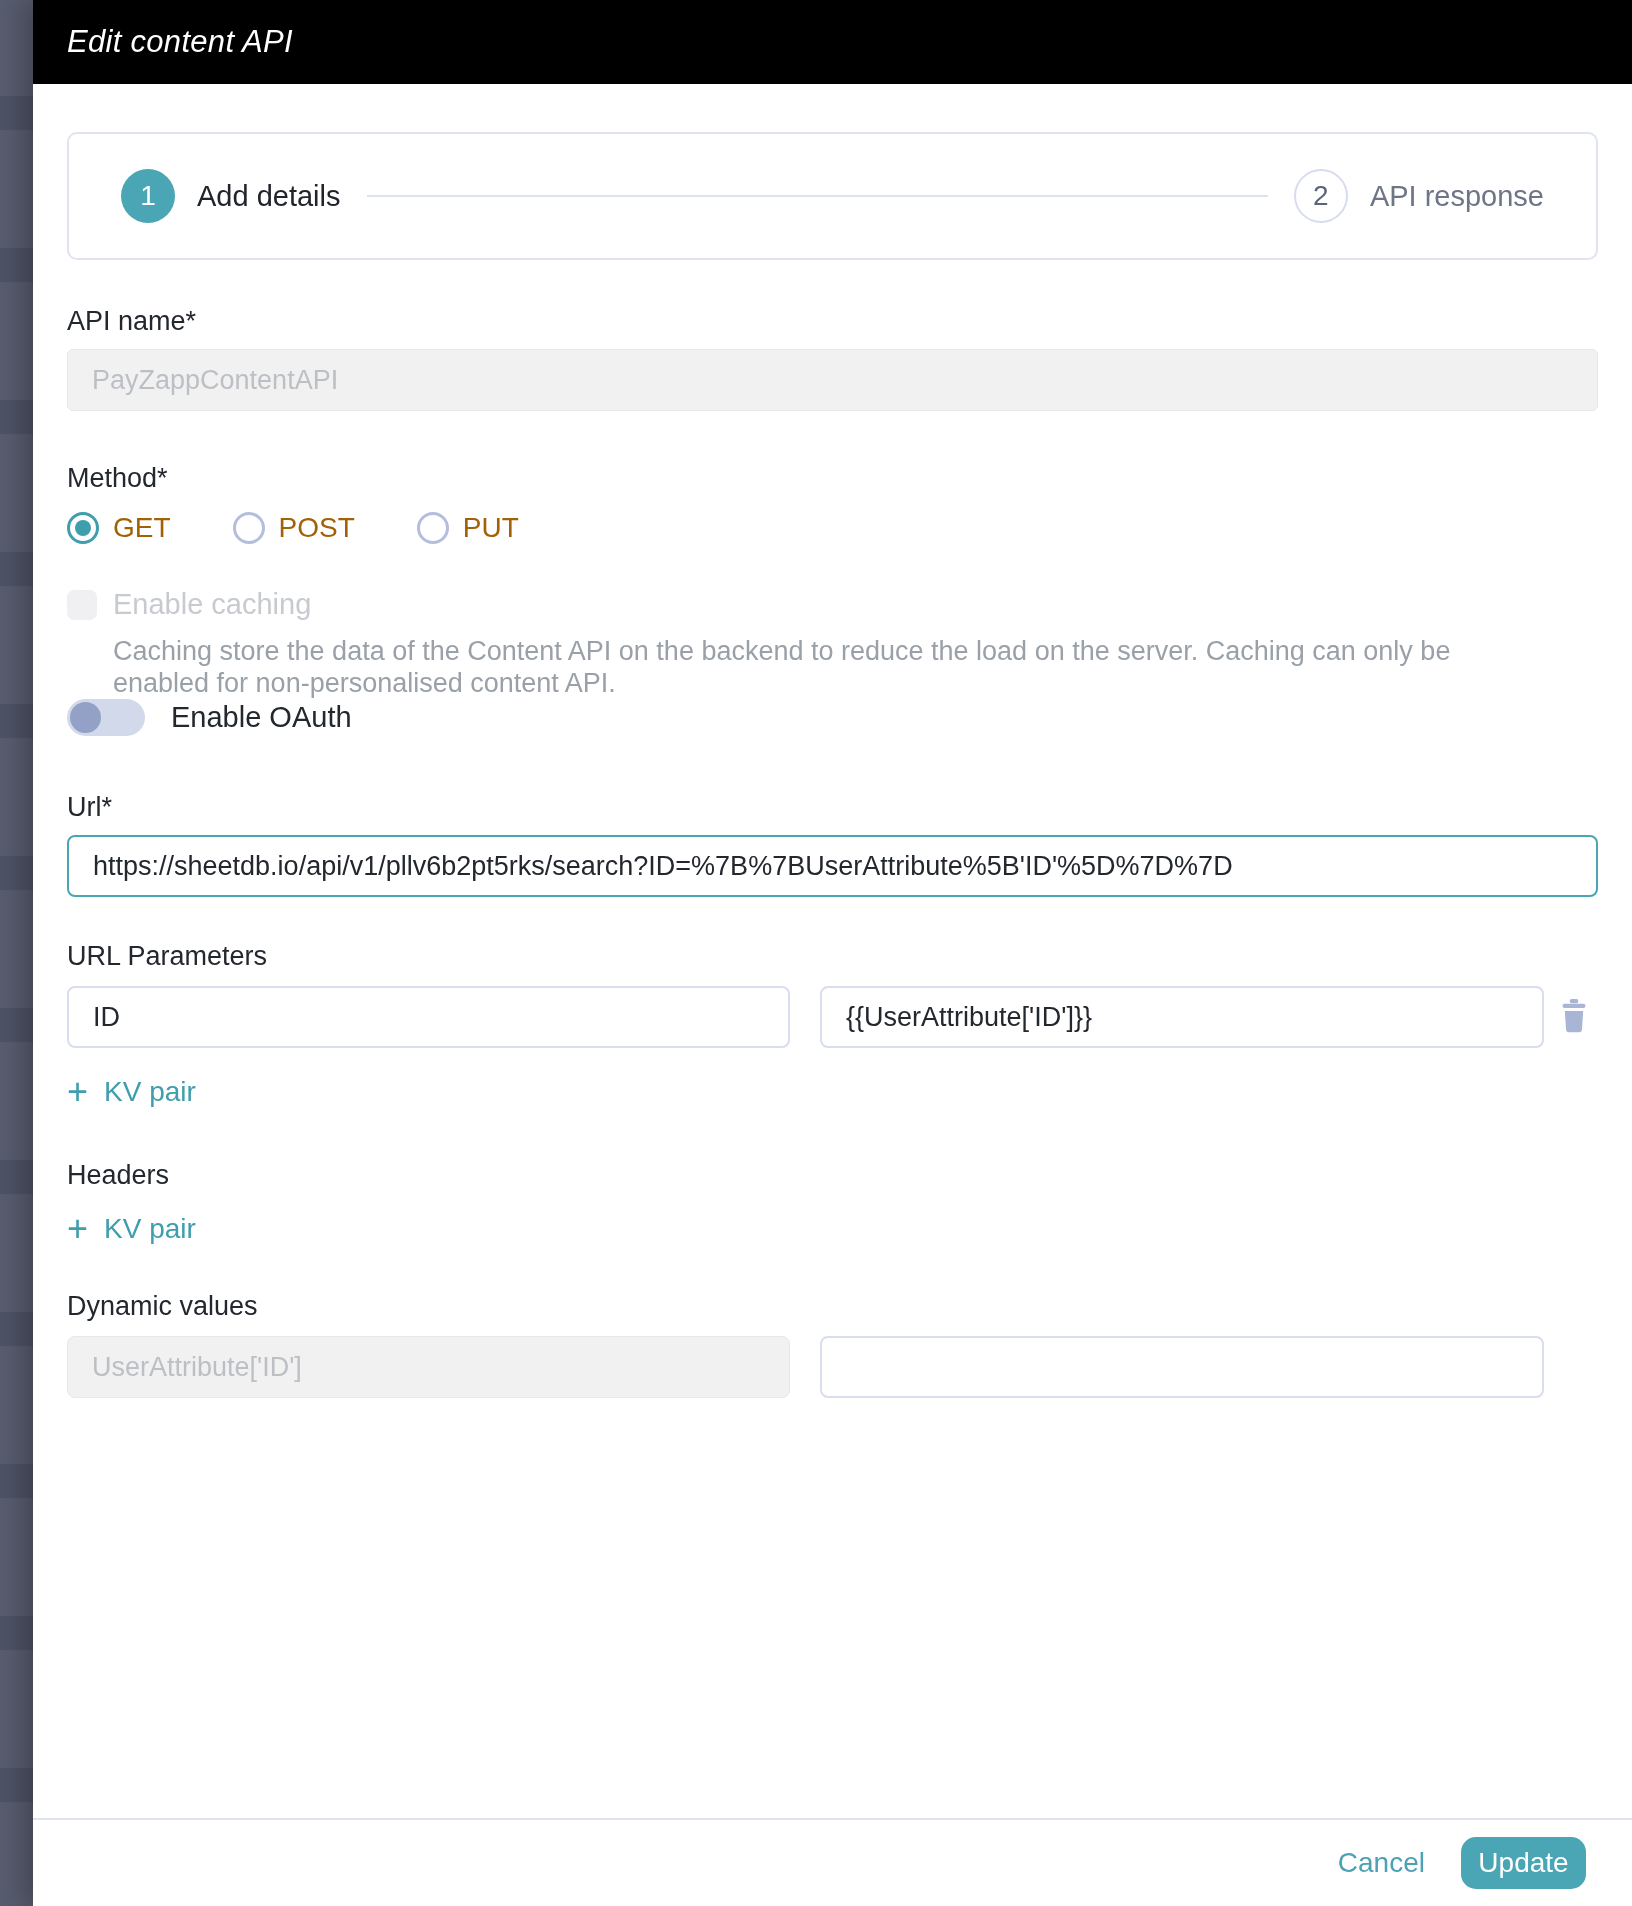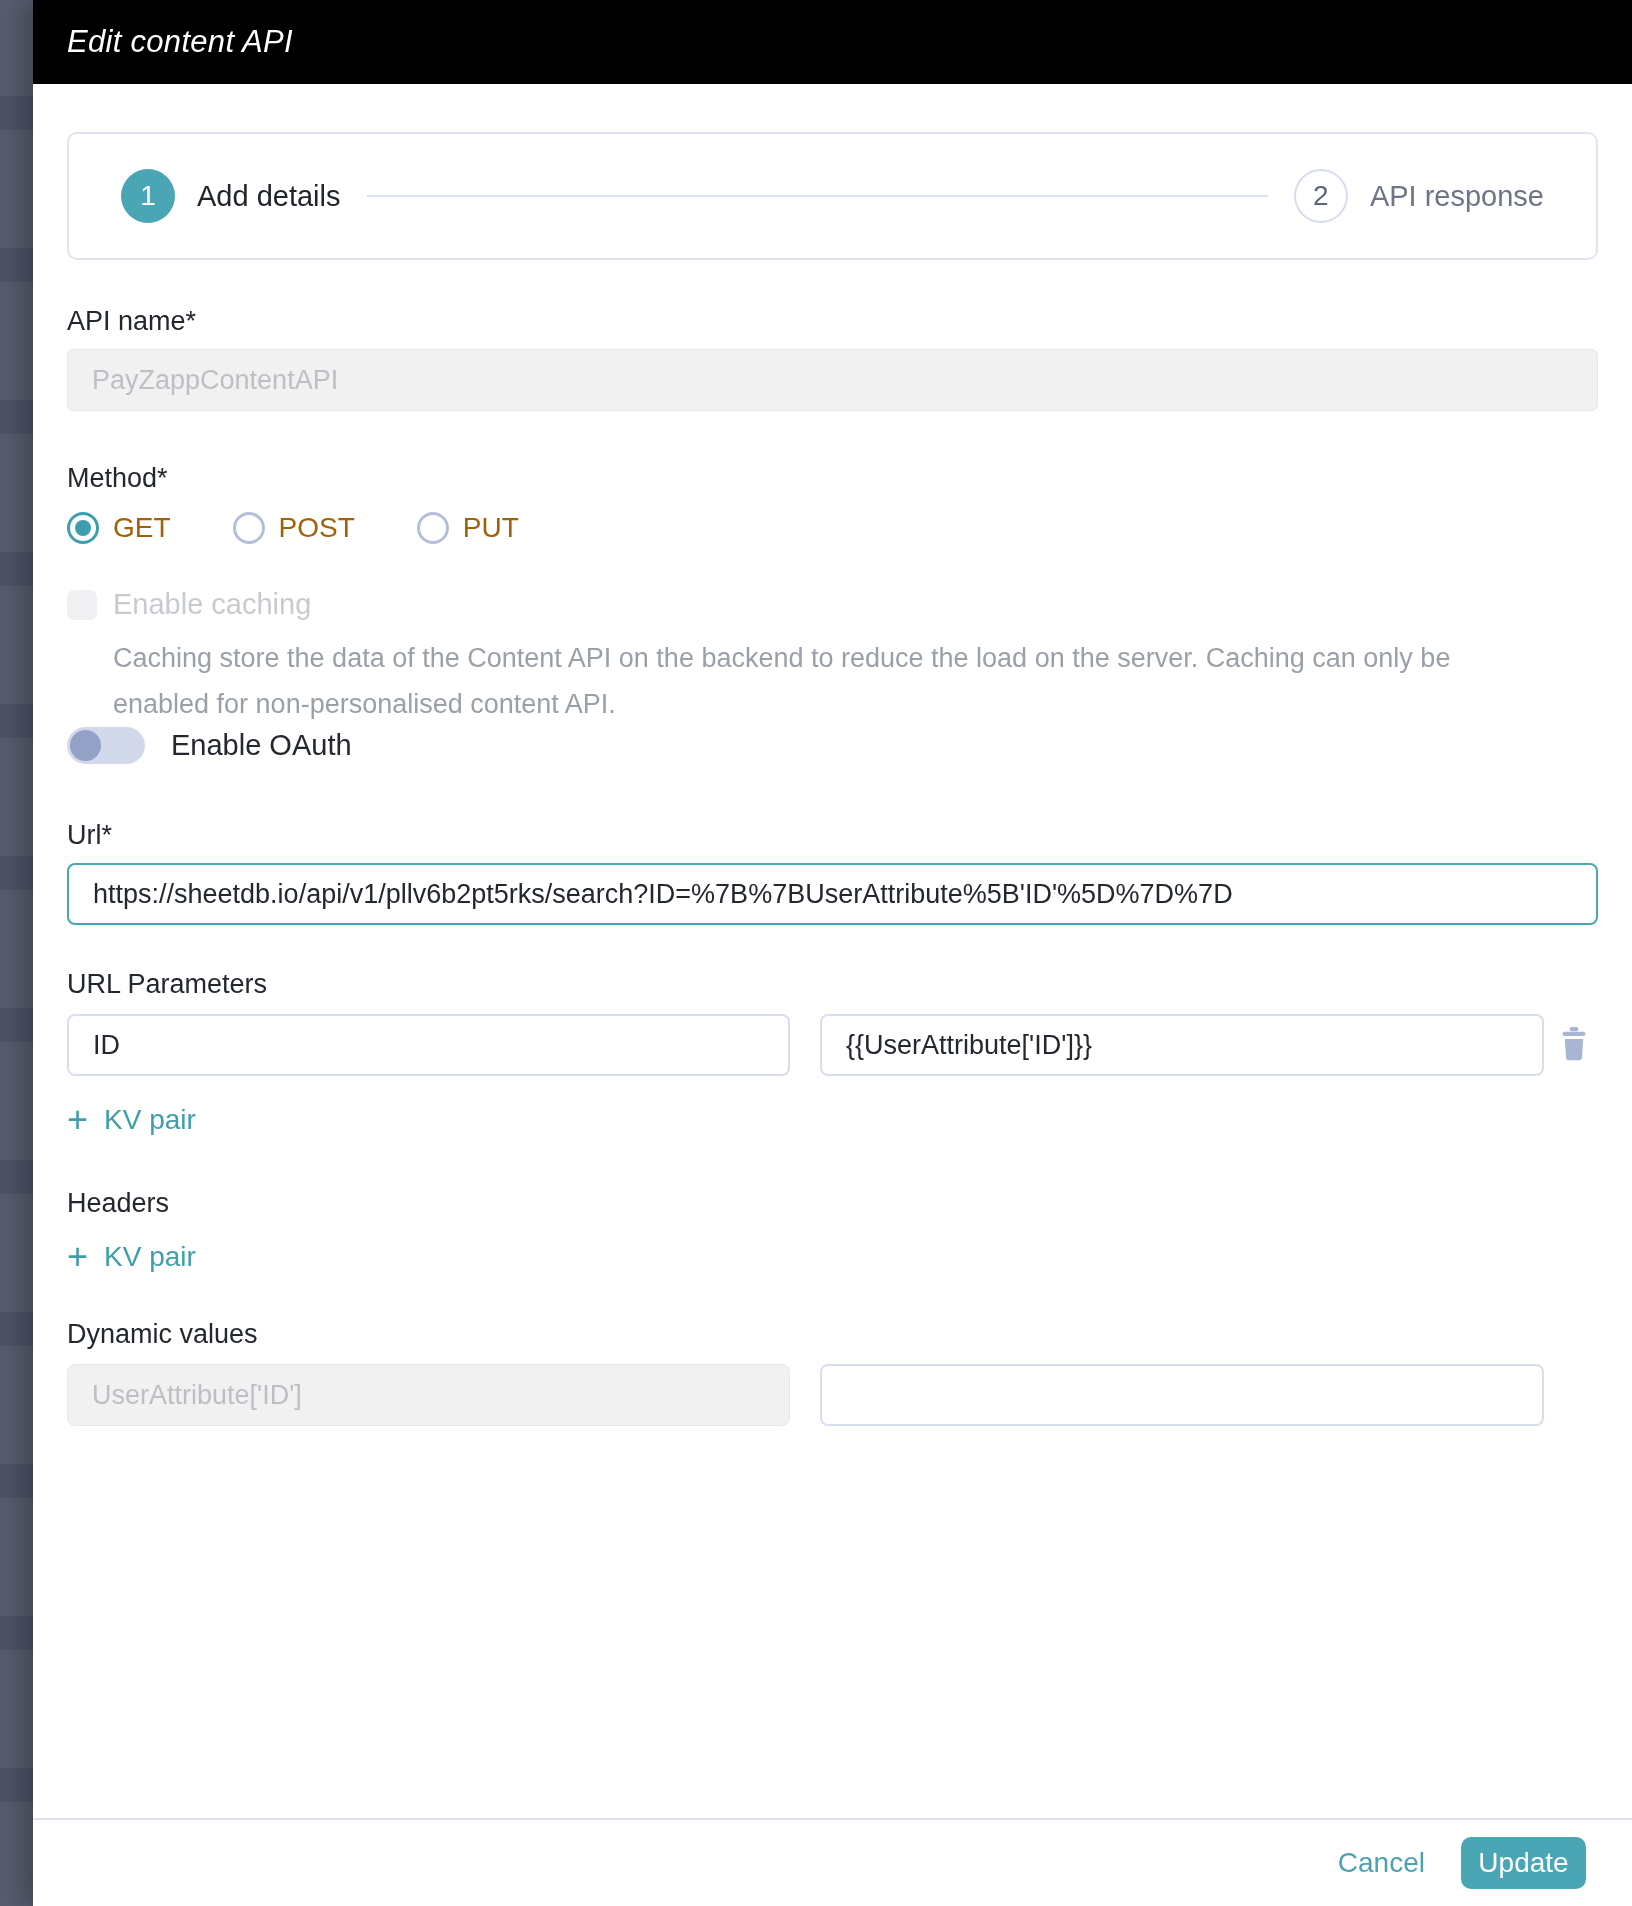--- a/index.html
+++ b/index.html
@@ -90,21 +90,21 @@
   .radio-ring.selected .radio-dot { width: 16px; height: 16px; border-radius: 50%; background: #3f9eae; }
   .radio-ring.unselected { border: 3px solid #b3bedd; }
   .radio-label { margin-left: 14px; font-size: 28px; color: #a16207; }
 
   
   .checkbox-row { display: flex; align-items: center; margin-top: 44px; }
   .checkbox-box { width: 30px; height: 30px; border-radius: 7px; background: #f0f0f2; flex: 0 0 30px; }
   .checkbox-label { margin-left: 16px; font-size: 29px; color: #c7cacf; }
   .caching-desc {
     margin: 14px 0 0 46px; max-width: 1430px;
-    font-size: 27px; line-height: 46px; color: #9aa0a8;
+    font-size: 27px; line-height: 32px; color: #9aa0a8;
   }
 
   
   .toggle-row { display: flex; align-items: center; }
   .toggle-track {
     width: 78px; height: 37px; border-radius: 19px; background: #d2d9ea;
     position: relative; flex: 0 0 78px;
   }
   .toggle-knob {
     position: absolute; left: 3px; top: 3px; width: 31px; height: 31px;
@@ -126,21 +126,21 @@
 
   
   .modal-footer {
     position: absolute; left: 0; right: 0; top: 1818px; height: 88px;
     border-top: 2px solid #e1e4ee; background: #fff;
     display: flex; align-items: center; justify-content: flex-end;
     padding-right: 46px;
   }
   .cancel-link { color: #4aa2b4; font-size: 28px; background: none; border: none; cursor: pointer; font-family: "Liberation Sans", sans-serif; }
   .update-btn {
-    margin-left: 36px; width: 125px; height: 52px; border-radius: 10px;
+    margin-left: 36px; width: 125px; height: 52px; border-radius: 15px;
     background: #4aa5b4; color: #ffffff; font-size: 28px; border: none; cursor: pointer;
     font-family: "Liberation Sans", sans-serif;
   }
 </style>
 </head>
 <body>
 
 <div class="backdrop-strip"></div>
 
 <div class="modal">

